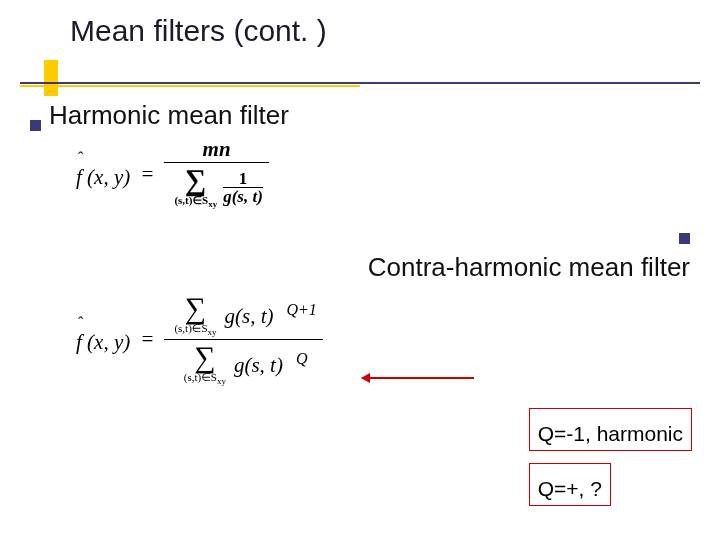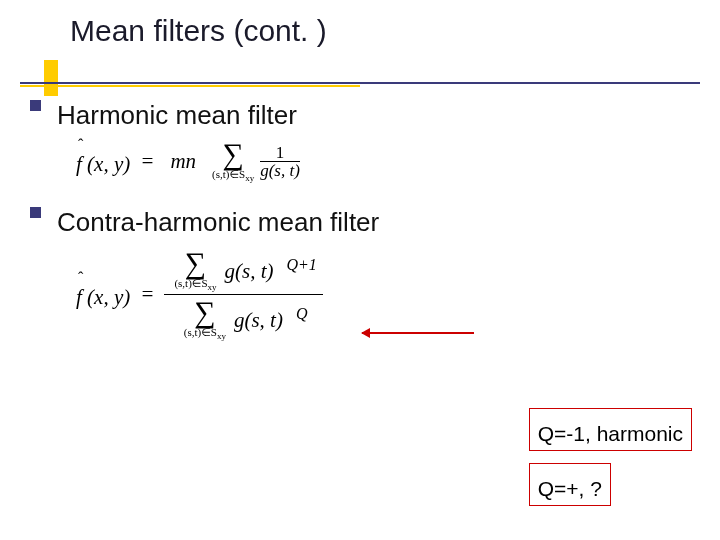--- a/index.html
+++ b/index.html
@@ -54,22 +54,22 @@
     background: #ffcc00;
   }
   .body {
     position: absolute;
     left: 30px;
     top: 100px;
     width: 660px;
   }
   .bullet-row {
     display: flex;
-    align-items: flex-start;
-    gap: 16px;
+    align-items: flex-end;
+    gap: 8px;
     margin-bottom: 6px;
   }
   .bullet {
     width: 11px;
     height: 11px;
     background: #3a3a7a;
     flex: 0 0 11px;
   }
   .bullet-text {
     font-size: 26px;
@@ -90,23 +90,24 @@
   .fhat { position: relative; padding-top: 6px; }
   .fhat .hat {
     position: absolute;
     left: 2px;
     top: -10px;
     font-style: normal;
     font-size: 16px;
   }
   .frac {
     display: inline-flex;
-    flex-direction: row;
+    flex-direction: column;
     align-items: center;
     line-height: 1.0;
+    font-weight: bold;
   }
   .frac .num, .frac .den { padding: 2px 6px; }
   .frac .bar { border-top: 1.5px solid #000; align-self: stretch; }
   .sigma-block {
     display: inline-flex;
     flex-direction: column;
     align-items: center;
     line-height: 1.0;
     padding: 0 4px;
   }
@@ -214,21 +215,21 @@
               <span style="font-style:normal;">1</span>
               <span class="bar"></span>
               <span>g(s, t)</span>
             </span>
           </span>
         </span>
       </span>
     </div>
   </div>
 
-  <div class="bullet-row" style="margin-top:22px;">
+  <div class="bullet-row" style="margin-top:22px;flex-direction:column;">
     <div class="bullet"></div>
     <div class="bullet-text">Contra-harmonic mean filter</div>
   </div>
 
   <div class="formula2-wrap">
     <div class="formula2">
       <span class="fhat"><span class="hat">ˆ</span><span>f (x, y)</span></span>
       <span>=</span>
       <span class="ratio">
         <span class="ratio-row">

